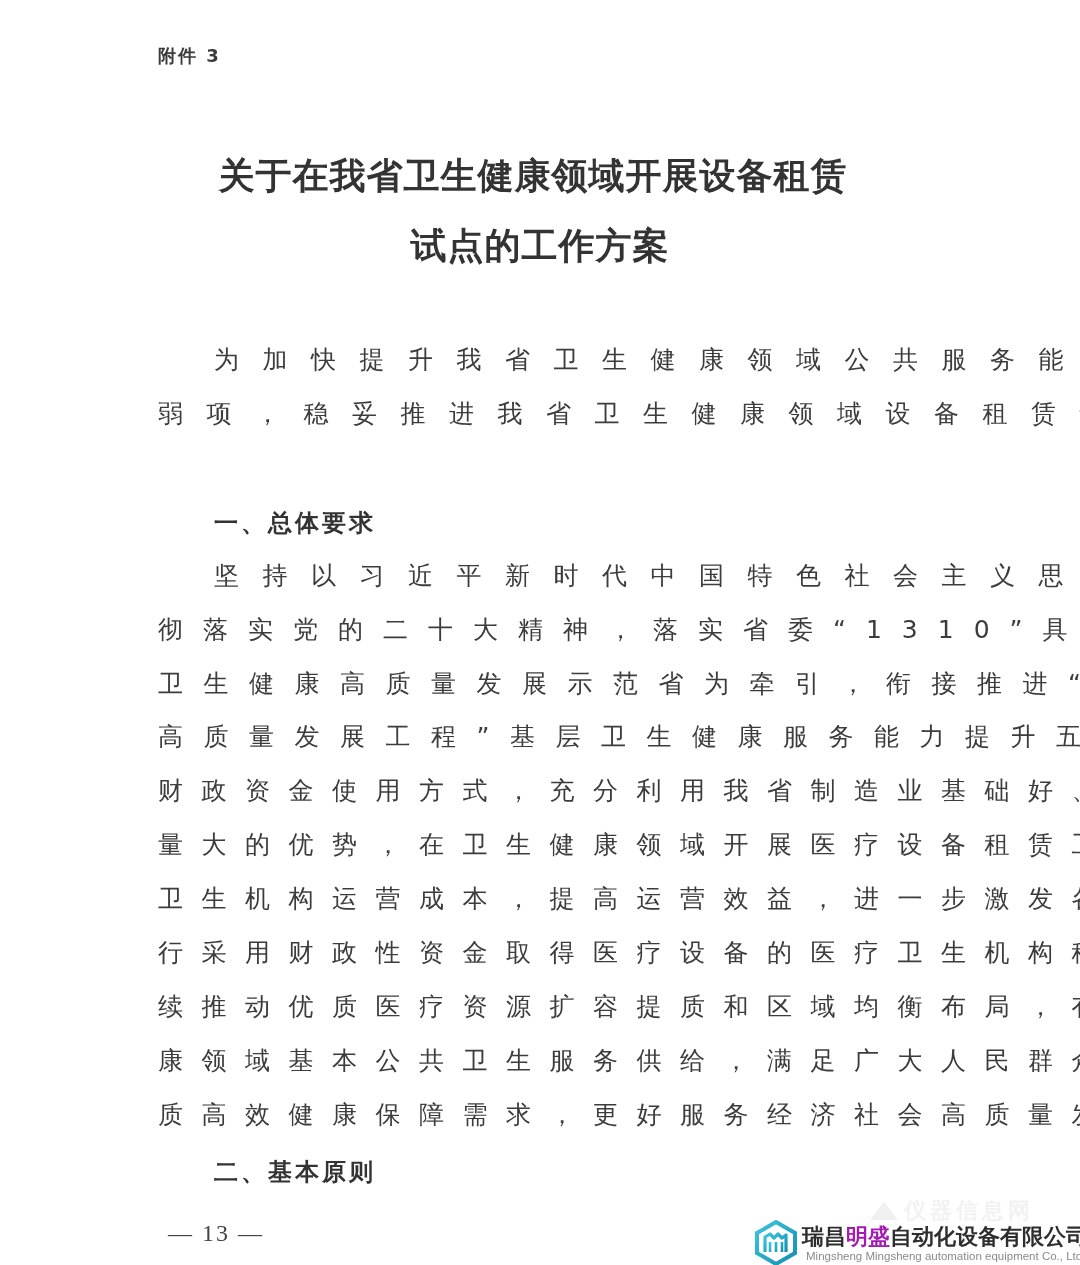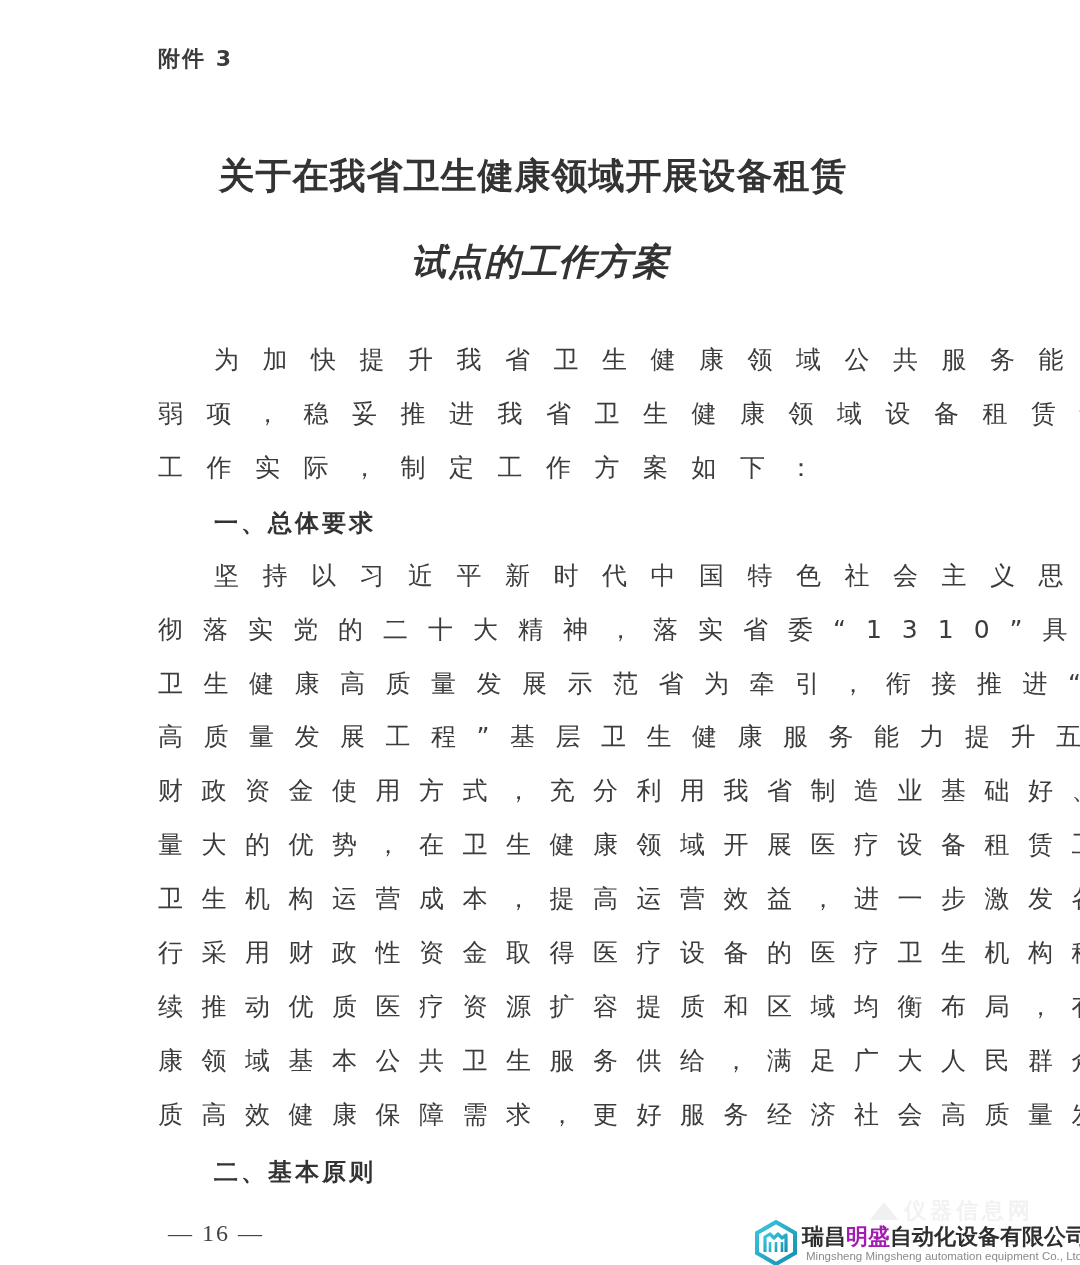--- a/index.html
+++ b/index.html
@@ -17,38 +17,38 @@
   .page {
     position: absolute;
     inset: 0;
     background: #ffffff;
   }
   .attachment-label {
     position: absolute;
     left: 158px;
     top: 44px;
     font-family: "DejaVu Sans", sans-serif;
-    font-size: 22px;
+    font-size: 18px;
     font-weight: bold;
     color: #3a3a3a;
     letter-spacing: 2px;
   }
   .doc-title {
     position: absolute;
     left: 0;
     width: 1080px;
     text-align: center;
     font-family: "DejaVu Serif", serif;
     font-weight: bold;
     font-size: 36px;
     color: #333333;
     letter-spacing: 1px;
   }
   .doc-title.line1 { top: 152px; left: -7px; }
-  .doc-title.line2 { top: 238px; left: 0px; font-style: italic; }
+  .doc-title.line2 { top: 222px; left: 0px; }
 
   .body-text {
     position: absolute;
     left: 158px;
     width: 792px;
     font-family: "DejaVu Sans", sans-serif;
     font-size: 25px;
     color: #3c3c3c;
     letter-spacing: 23.5px;
     white-space: nowrap;
@@ -135,39 +135,38 @@
 
 <div class="page">
 
   <div class="attachment-label">附件 3</div>
 
   <div class="doc-title line1">关于在我省卫生健康领域开展设备租赁</div>
   <div class="doc-title line2">试点的工作方案</div>
 
   <div class="body-text indent" style="top:345px;">为加快提升我省卫生健康领域公共服务能力水平、补齐短板</div>
   <div class="body-text" style="top:399px;">弱项，稳妥推进我省卫生健康领域设备租赁试点工作，结合我省</div>
-  <div class="body-text" style="top:453px;">工作实际，制定工作方案如下：</div>
 
   <div class="section-heading" style="top:507px;">一、总体要求</div>
 
   <div class="body-text indent" style="top:561px;">坚持以习近平新时代中国特色社会主义思想为指导，全面贯</div>
   <div class="body-text" style="top:615px; letter-spacing:20px;">彻落实党的二十大精神，落实省委“1310”具体部署，以创建</div>
   <div class="body-text" style="top:669px; letter-spacing:20.5px;">卫生健康高质量发展示范省为牵引，衔接推进“百县千镇万村</div>
   <div class="body-text" style="top:722px; letter-spacing:20.5px;">高质量发展工程”基层卫生健康服务能力提升五年行动，优化</div>
   <div class="body-text" style="top:776px; letter-spacing:18.5px;">财政资金使用方式，充分利用我省制造业基础好、医疗设备采购</div>
   <div class="body-text" style="top:830px; letter-spacing:18.5px;">量大的优势，在卫生健康领域开展医疗设备租赁工作，降低医疗</div>
   <div class="body-text" style="top:884px; letter-spacing:18.5px;">卫生机构运营成本，提高运营效益，进一步激发各方面尤其是现</div>
   <div class="body-text" style="top:938px; letter-spacing:18.5px;">行采用财政性资金取得医疗设备的医疗卫生机构租赁积极性，持</div>
   <div class="body-text" style="top:992px; letter-spacing:18.5px;">续推动优质医疗资源扩容提质和区域均衡布局，有效保障卫生健</div>
   <div class="body-text" style="top:1046px; letter-spacing:18.5px;">康领域基本公共卫生服务供给，满足广大人民群众日益增长的优</div>
   <div class="body-text" style="top:1100px; letter-spacing:18.5px;">质高效健康保障需求，更好服务经济社会高质量发展。</div>
 
   <div class="section-heading" style="top:1156px;text-align:center;">二、基本原则</div>
 
-  <div class="page-number">— 16 —</div>
+  <div class="page-number">— 13 —</div>
 
   <div class="watermark-site">
     <span class="tri"></span><span>仪器信息网</span>
   </div>
 
   <div class="company-logo">
     <svg width="46" height="46" viewBox="0 0 46 46">
       <defs>
         <linearGradient id="lg" x1="0" y1="0" x2="1" y2="1">
           <stop offset="0" stop-color="#3cc6e0"></stop>

